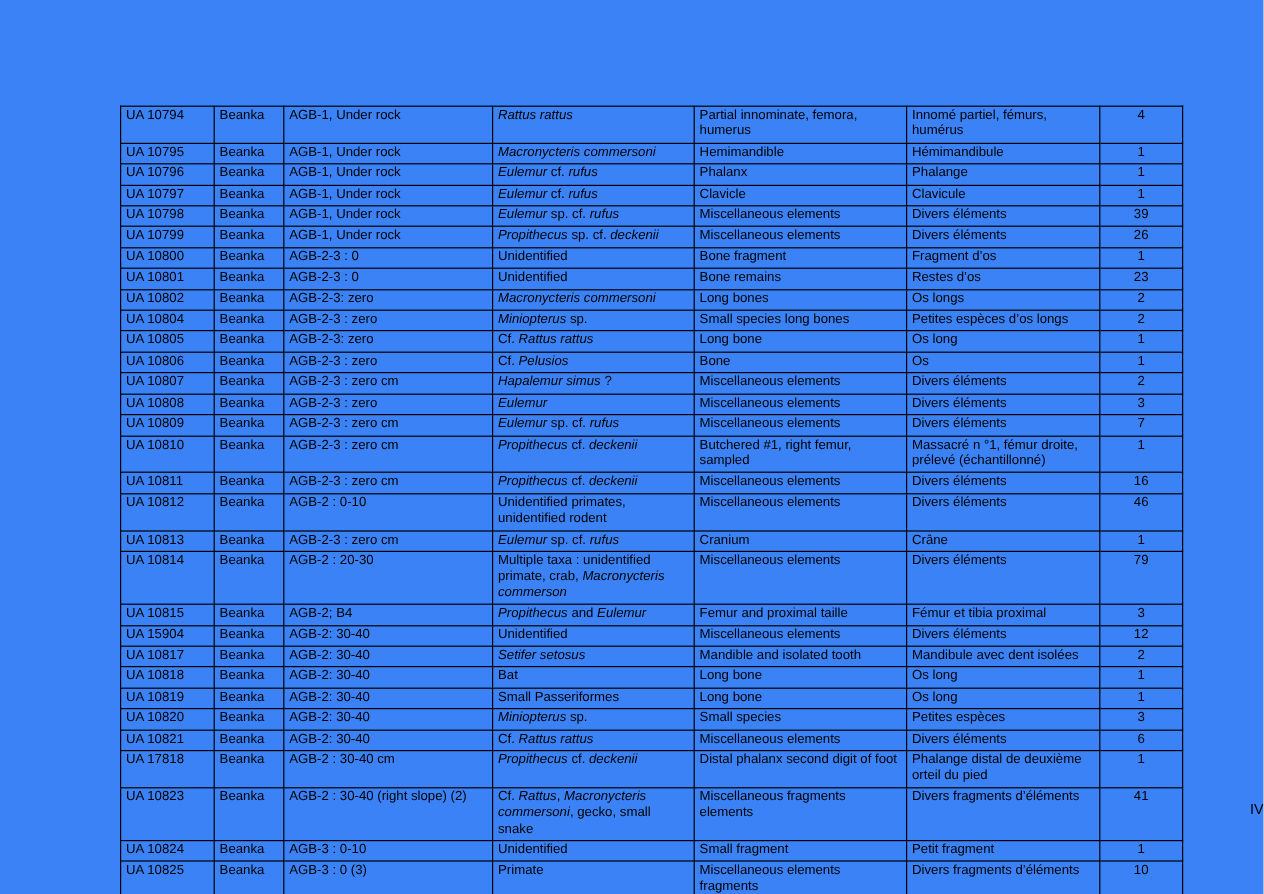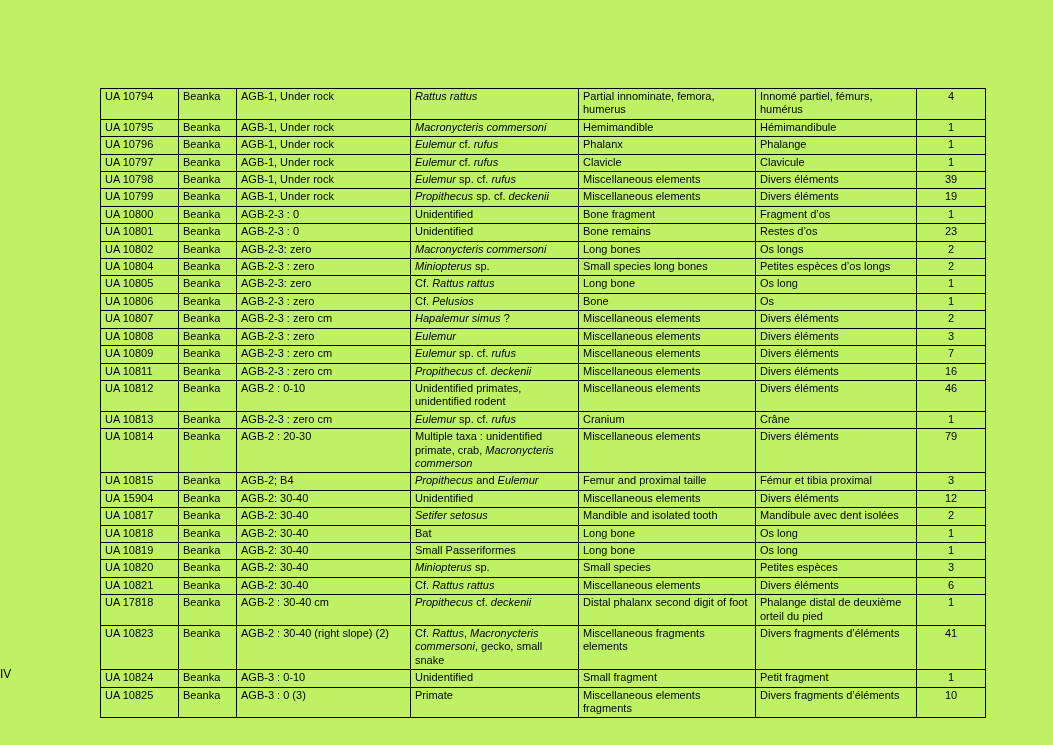--- a/index.html
+++ b/index.html
@@ -4,21 +4,21 @@
 <style>
   html, body {
     margin: 0;
     padding: 0;
     background: #ffffff;
   }
   .sheet {
     position: relative;
     width: 1053px;
     height: 745px;
-    background: #bef264;
+    background: #3b82f6;
     font-family: "Liberation Sans", sans-serif;
     color: #000000;
     overflow: hidden;
   }
   table.catalog {
     position: absolute;
     left: 100px;
     top: 88px;
     width: 885px;
     border-collapse: collapse;
@@ -37,21 +37,21 @@
   table.catalog td.num {
     text-align: center;
   }
   table.catalog i {
   }
   .page-number {
     position: absolute;
     left: 0;
     right: 0;
     top: 667px;
-    text-align: left;
+    text-align: right;
     font-size: 12px;
   }
 </style>
 </head>
 <body>
 
 <div class="sheet">
   <table class="catalog">
     <colgroup>
       <col style="width:78px">
@@ -108,21 +108,21 @@
           <td>Divers éléments</td>
           <td class="num">39</td>
         </tr>
         <tr>
           <td>UA 10799</td>
           <td>Beanka</td>
           <td>AGB-1, Under rock</td>
           <td><i>Propithecus</i><span> sp. cf. </span><i>deckenii</i></td>
           <td>Miscellaneous elements</td>
           <td>Divers éléments</td>
-          <td class="num">19</td>
+          <td class="num">26</td>
         </tr>
         <tr>
           <td>UA 10800</td>
           <td>Beanka</td>
           <td>AGB-2-3 : 0</td>
           <td><span>Unidentified</span></td>
           <td>Bone fragment</td>
           <td>Fragment d’os</td>
           <td class="num">1</td>
         </tr>
@@ -190,20 +190,29 @@
           <td class="num">3</td>
         </tr>
         <tr>
           <td>UA 10809</td>
           <td>Beanka</td>
           <td>AGB-2-3 : zero cm</td>
           <td><i>Eulemur</i><span> sp. cf. </span><i>rufus</i></td>
           <td>Miscellaneous elements</td>
           <td>Divers éléments</td>
           <td class="num">7</td>
+        </tr>
+        <tr>
+          <td>UA 10810</td>
+          <td>Beanka</td>
+          <td>AGB-2-3 : zero cm</td>
+          <td><i>Propithecus</i><span> cf. </span><i>deckenii</i></td>
+          <td>Butchered #1, right femur, sampled</td>
+          <td>Massacré n °1, fémur droite, prélevé (échantillonné)</td>
+          <td class="num">1</td>
         </tr>
         <tr>
           <td>UA 10811</td>
           <td>Beanka</td>
           <td>AGB-2-3 : zero cm</td>
           <td><i>Propithecus</i><span> cf. </span><i>deckenii</i></td>
           <td>Miscellaneous elements</td>
           <td>Divers éléments</td>
           <td class="num">16</td>
         </tr>

